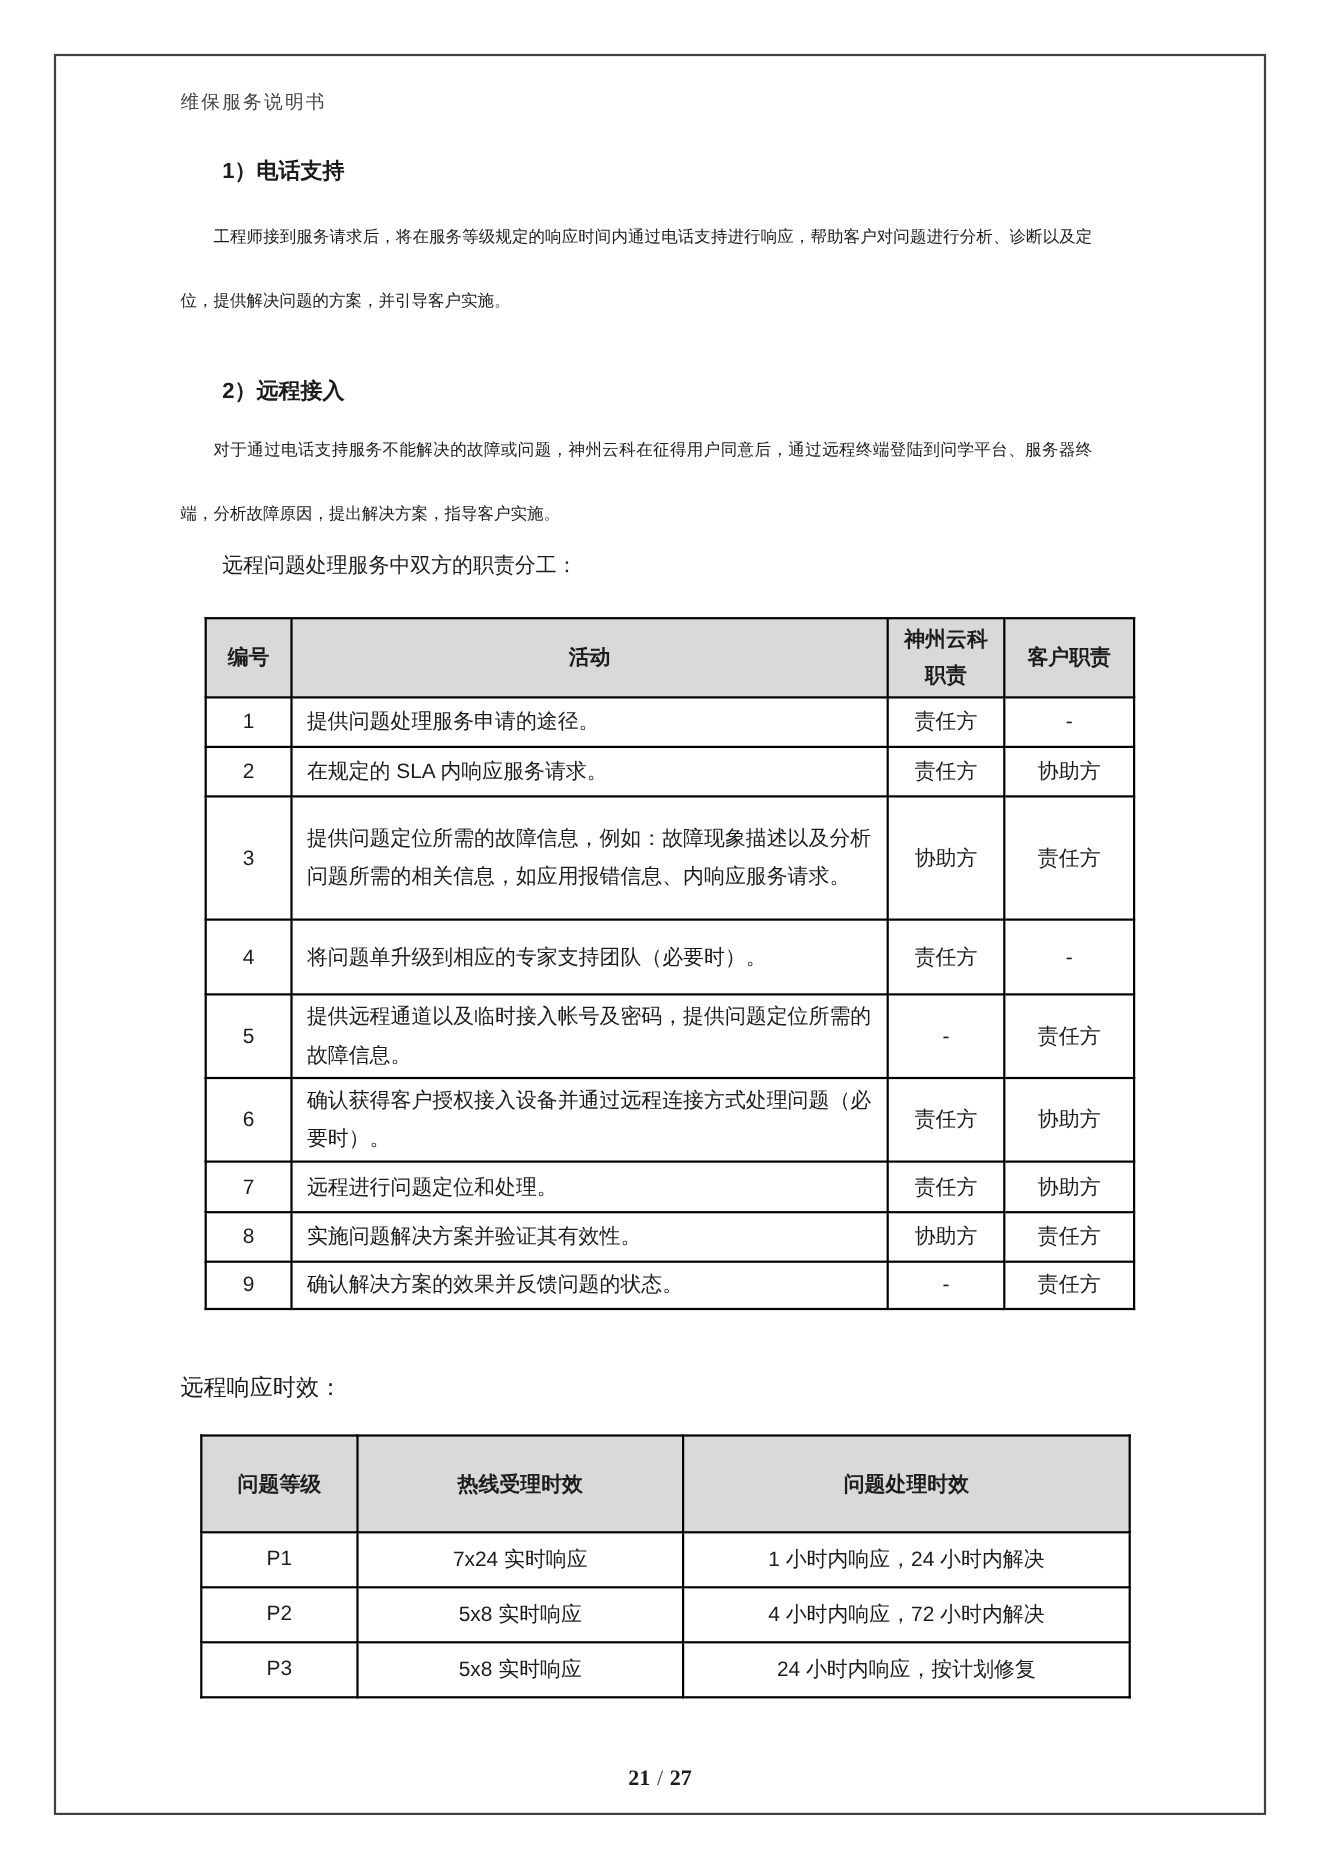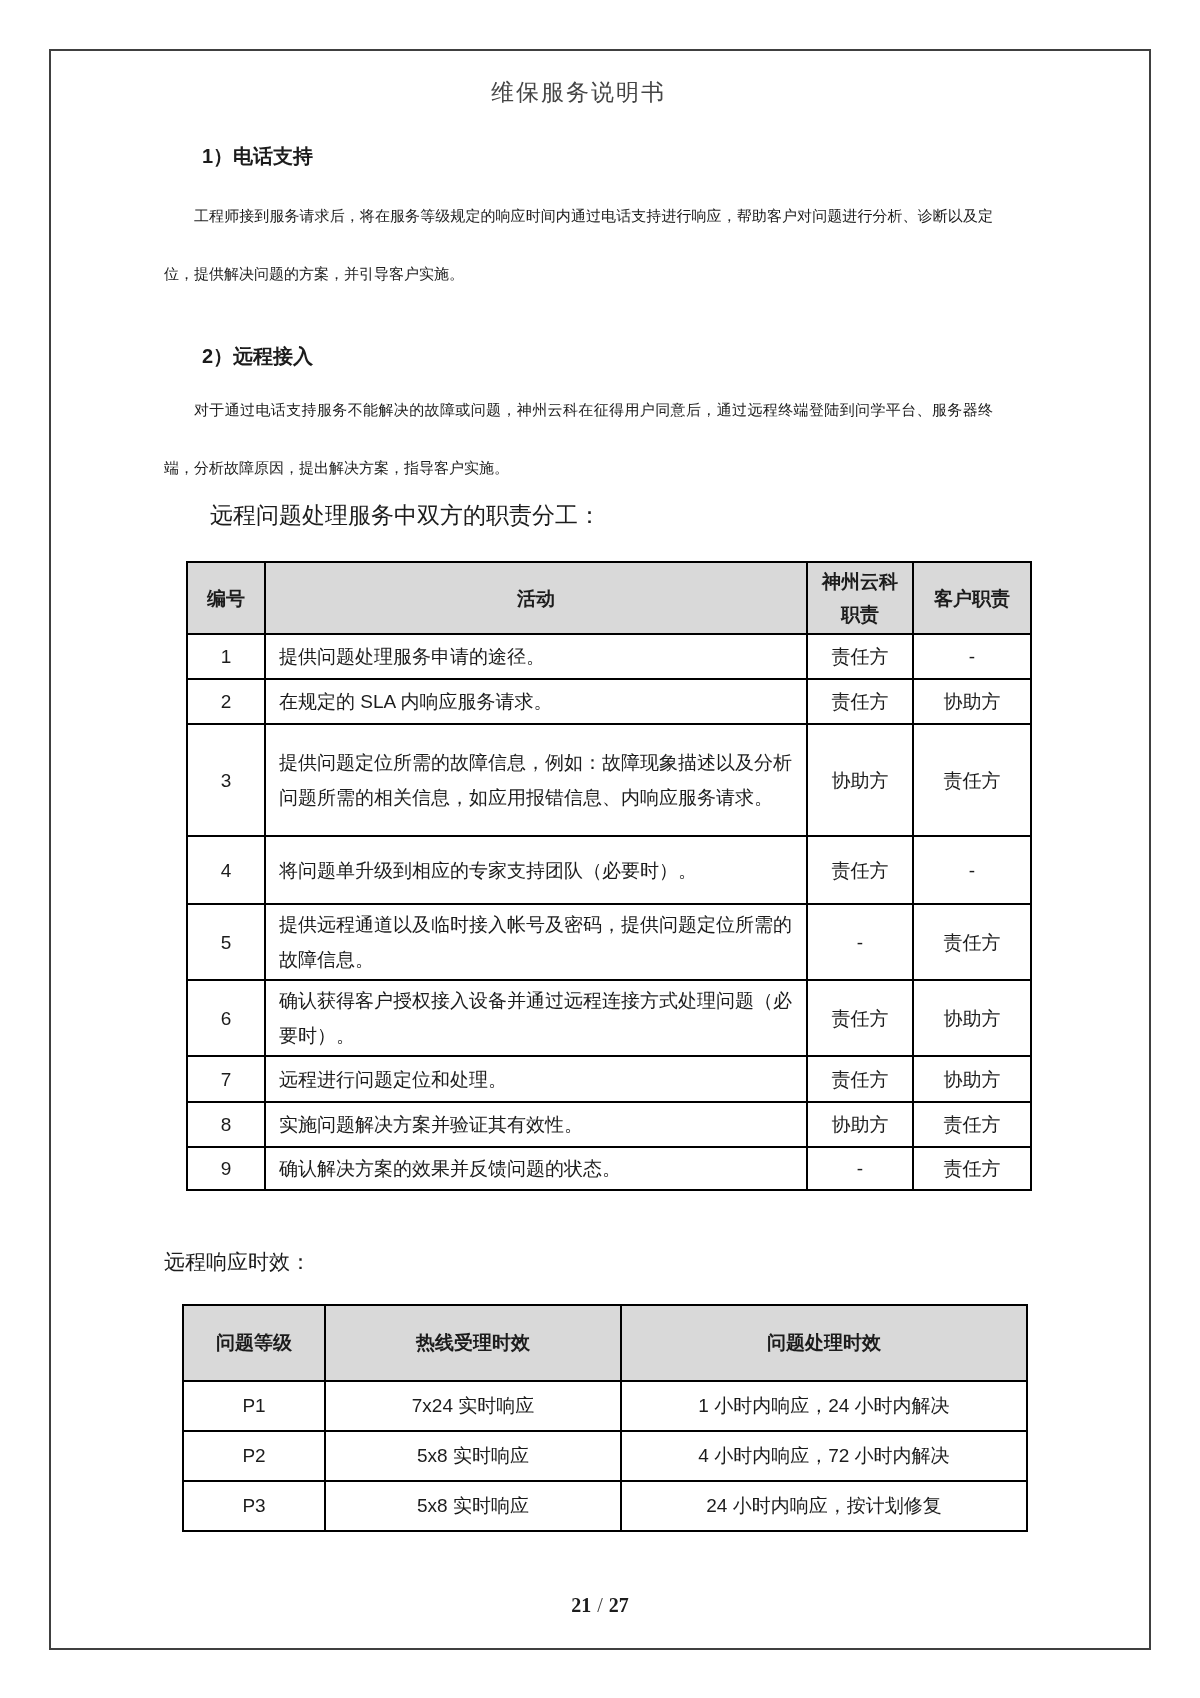--- a/index.html
+++ b/index.html
@@ -13,24 +13,24 @@
   }
   .frame{
     position:absolute;
     left:49px;top:49px;right:49px;bottom:48px;
     border:2px solid #404040;
     box-sizing:border-box;
     padding:32px 156px 0 113px;
   }
   .doc-header{
     font-family:"Liberation Serif","DejaVu Serif",serif;
-    font-size:23px;
+    font-size:17px;
     letter-spacing:2px;
     color:#454545;
-    text-align:center;
+    text-align:left;
     line-height:20px;
   }
   .sec-h{
     margin:0;
     margin-top:40px;
     margin-left:38px;
     font-size:20px;
     font-weight:bold;
     line-height:26px;
   }
@@ -40,21 +40,21 @@
     margin-top:18px;
     font-size:15px;
     line-height:58px;
     text-align:justify;
     text-indent:2em;
   }
   .body-p.second{margin-top:12px;}
   .intro{
     margin:0;
     margin-top:4px;
-    font-size:23px;
+    font-size:19px;
     line-height:28px;
     text-indent:2em;
   }
   table{
     border-collapse:collapse;
     table-layout:fixed;
     padding-left:36px;
   }
   .dt{
     margin-left:22px;
@@ -107,21 +107,21 @@
     border:2px solid #000;
     font-size:19px;
     text-align:center;
     vertical-align:middle;
     box-sizing:border-box;
     padding:2px 8px;
   }
   .sla th{
     background:#d9d9d9;
     font-weight:bold;
-    height:76px;
+    height:88px;
     text-align:center;
   }
   .sla td{height:50px;}
   .sla col.s-lv{width:142px;}
   .sla col.s-hot{width:296px;}
   .sla col.s-hand{width:406px;}
   .footer{
     margin-left:-113px;
     margin-right:-156px;
     margin-top:62px;

